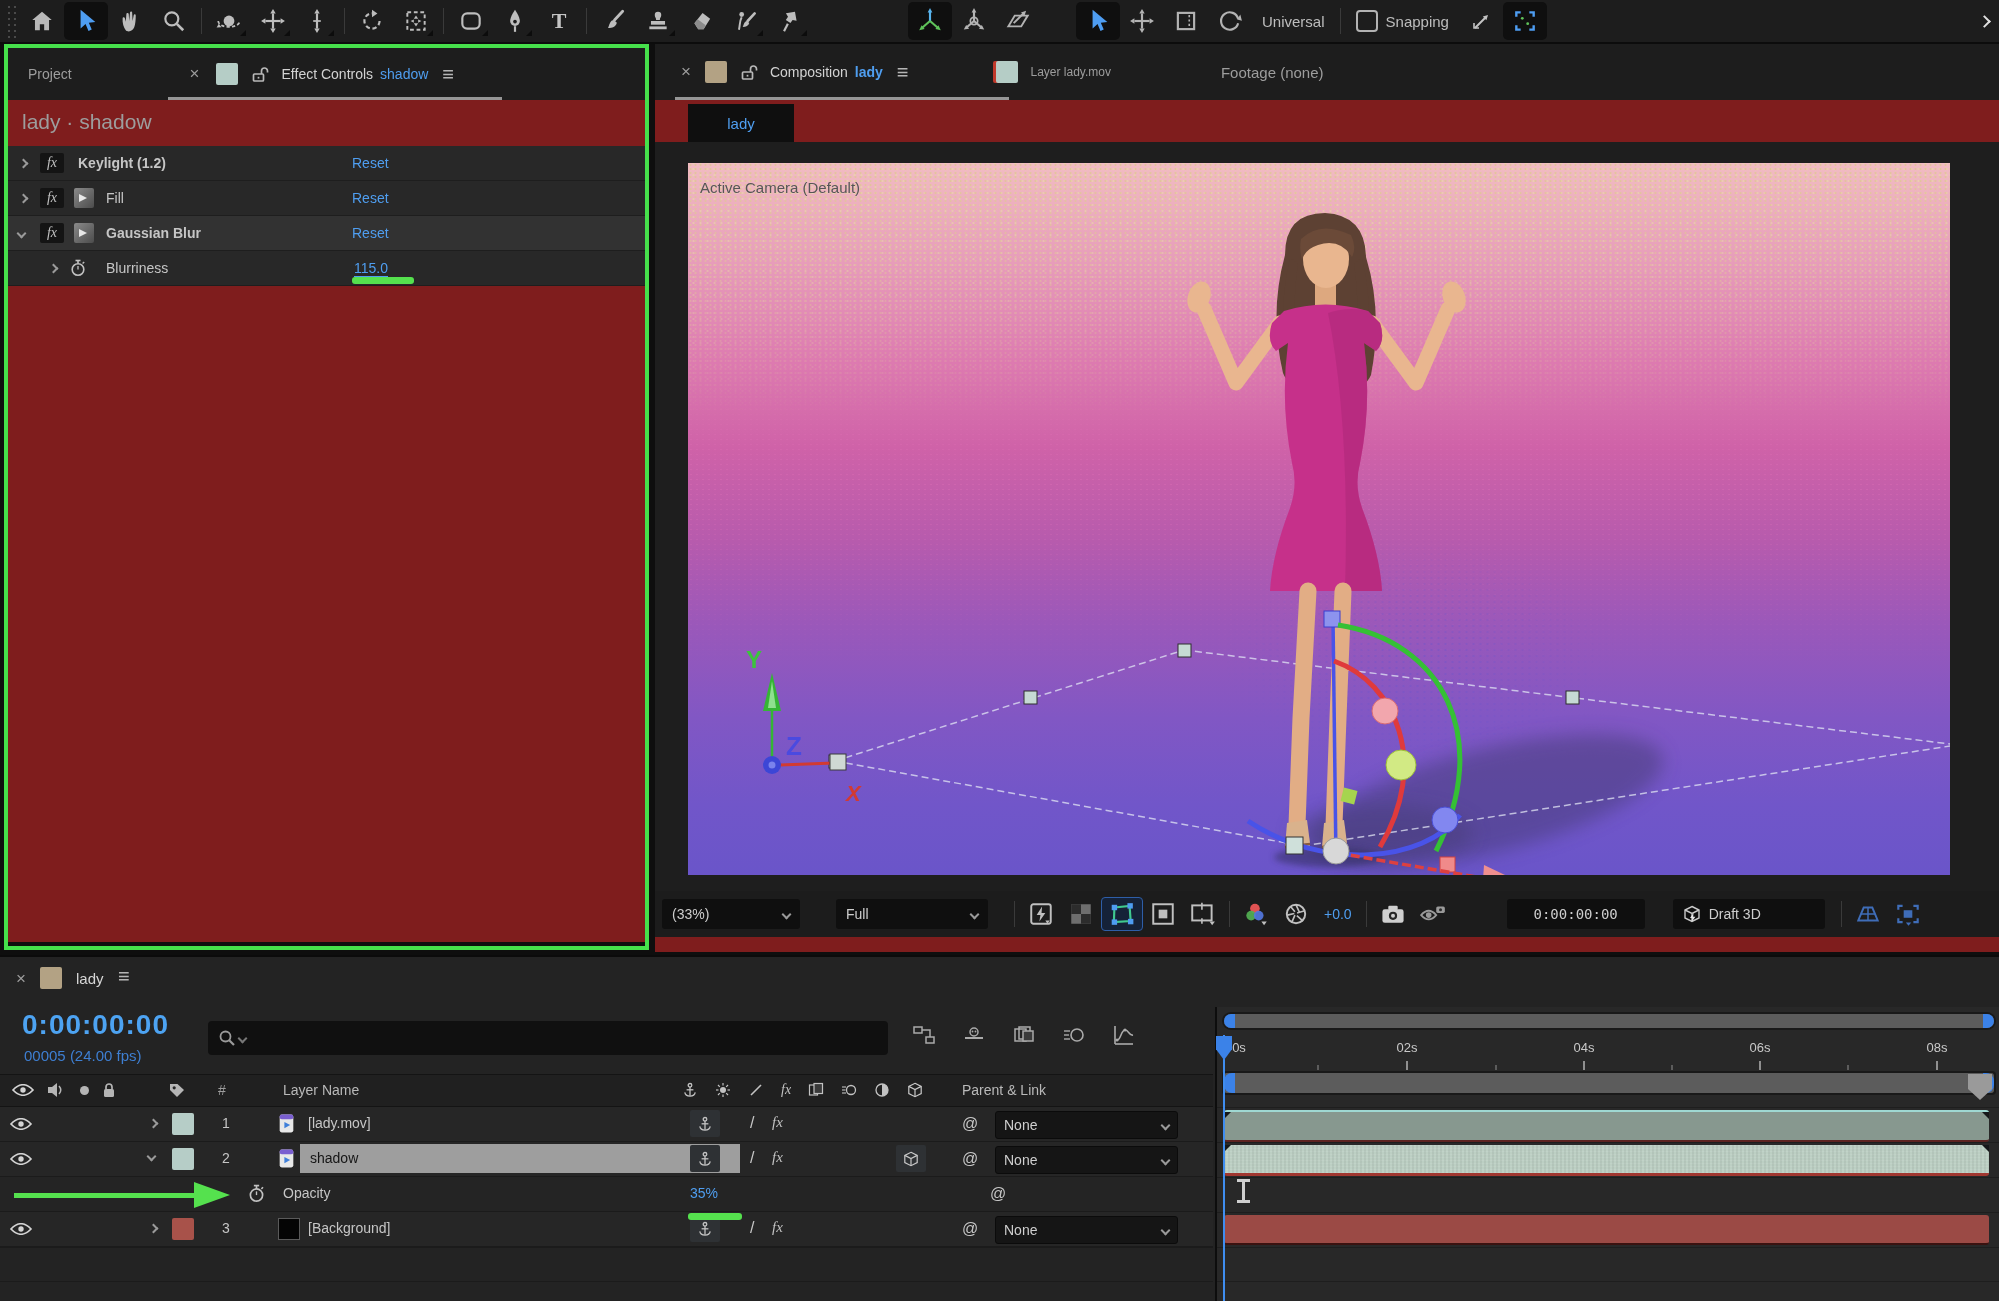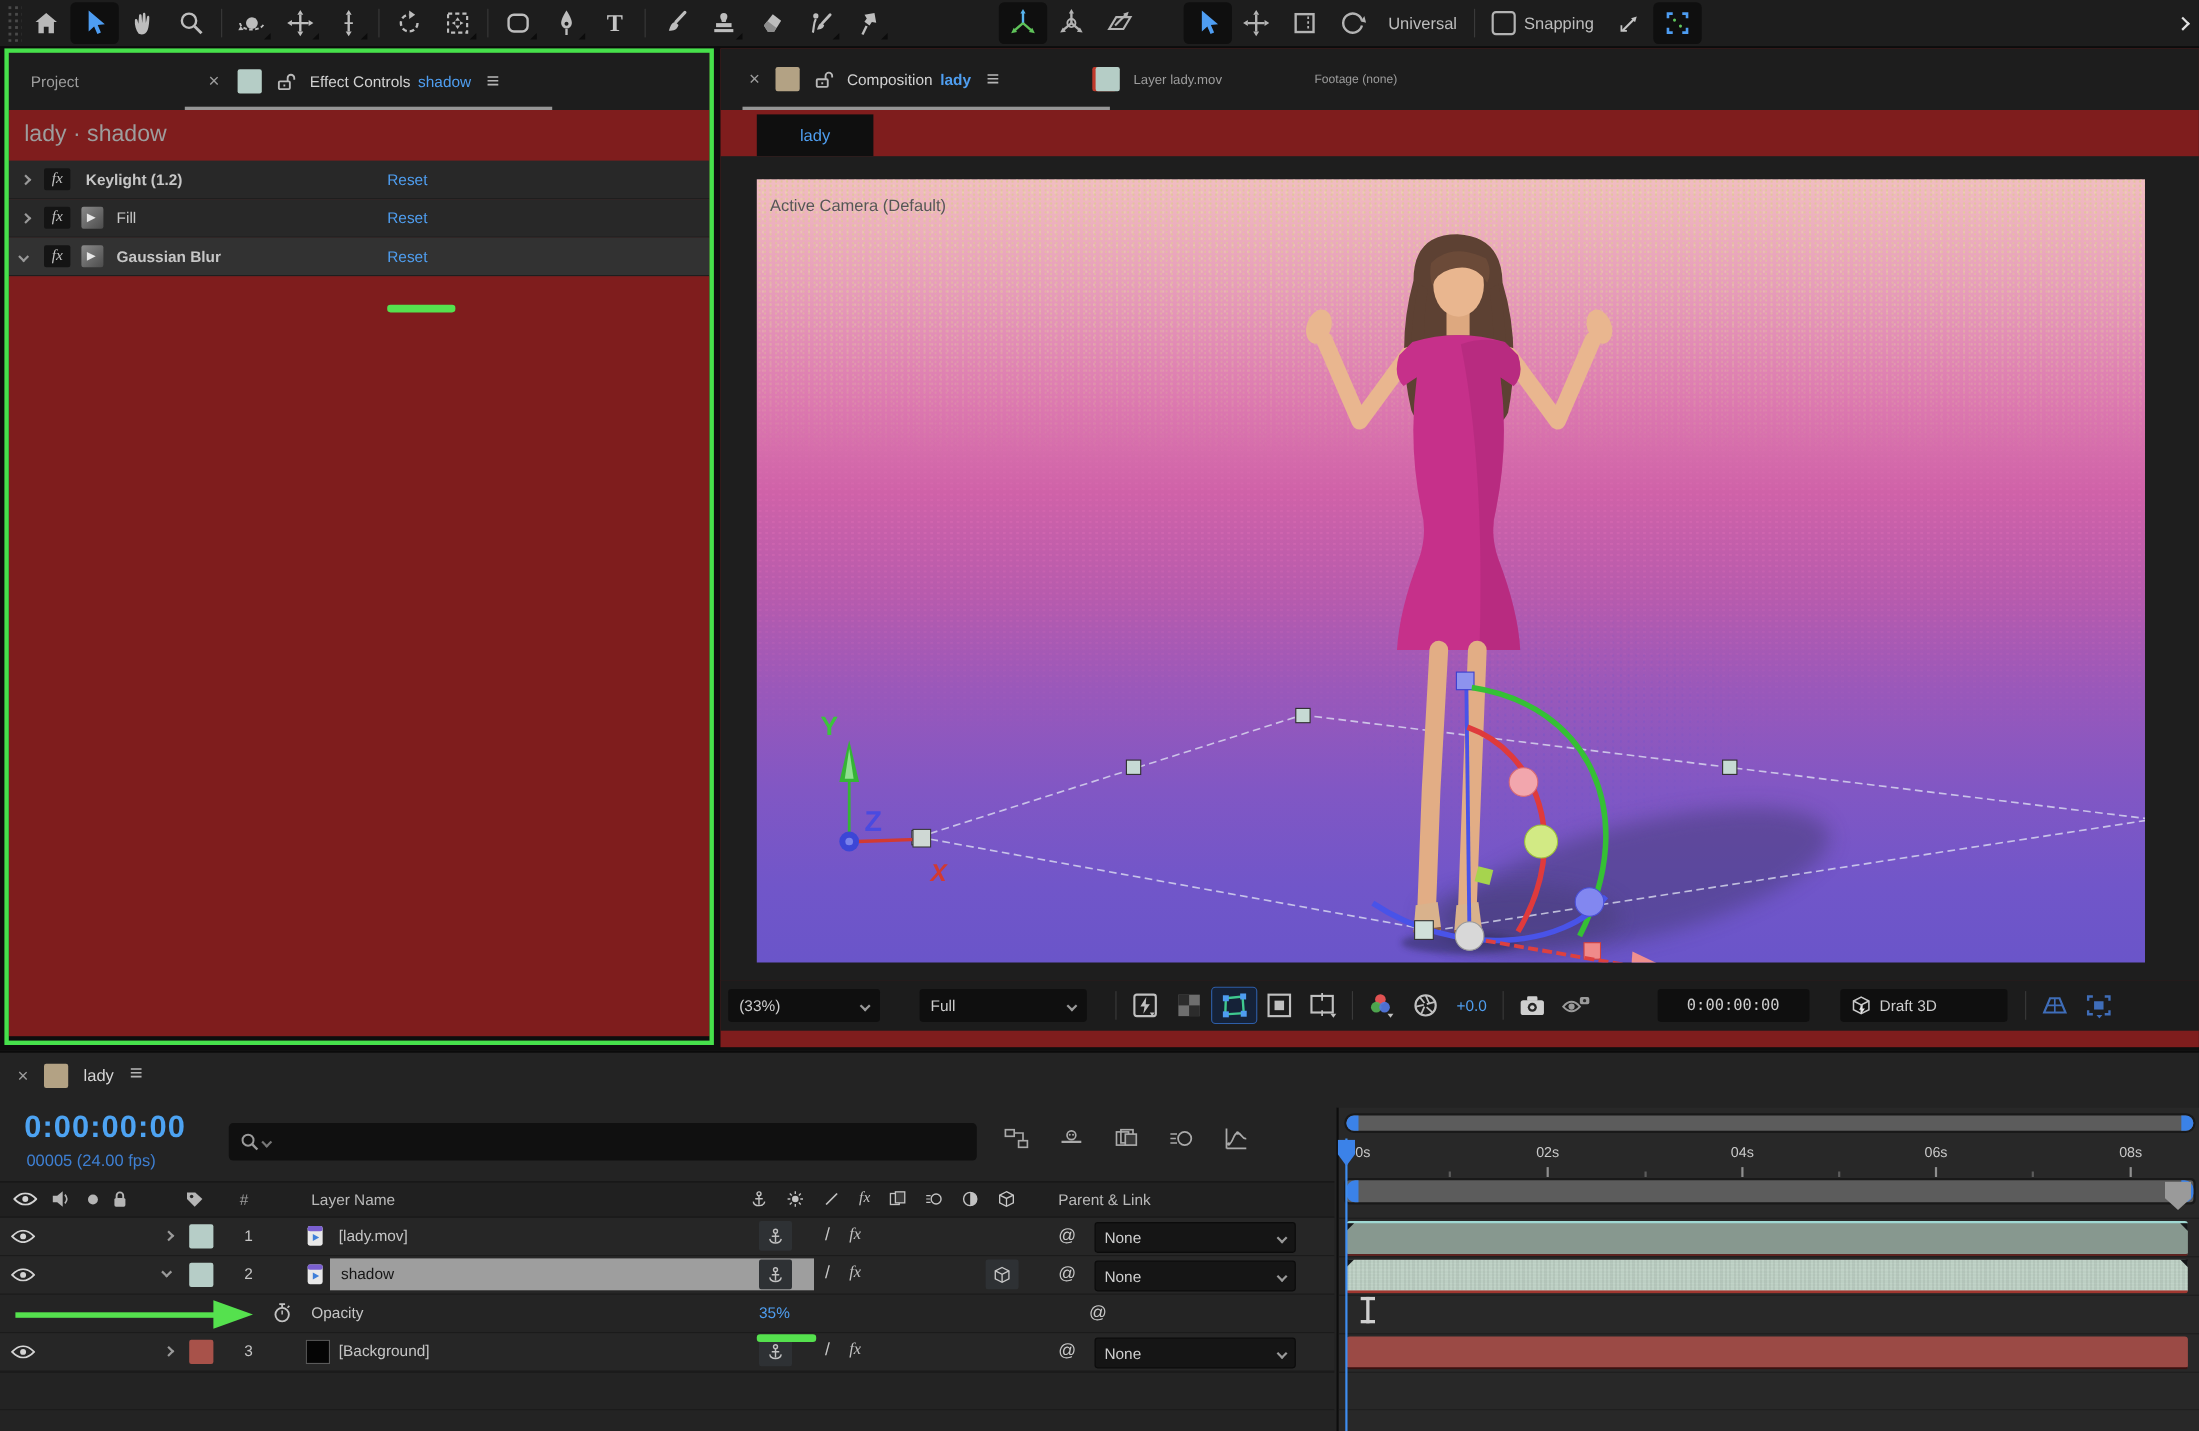--- a/index.html
+++ b/index.html
@@ -394,35 +394,51 @@
     <div class="rowline" style="left:66px">
         <span class="fxthumb"></span>
       </div>
     <div class="rowline" style="left:98px">
         <span class="txt" style="font-weight:bold">Gaussian Blur</span>
       </div>
     <div class="rowline" style="left:344px">
         <span class="txt blue">Reset</span>
       </div>
   </div>
+  <div class="ecrow" style="top:203px">
+    <div class="rowline" style="left:42px">
+        <span class="chev r sm"></span>
+      </div>
+    <div class="rowline" style="left:62px">
+        <svg width="16" height="18">
+          <use href="#sw"></use>
+        </svg>
+      </div>
+    <div class="rowline" style="left:98px">
+        <span class="txt">Blurriness</span>
+      </div>
+    <div class="rowline" style="left:346px">
+        <span class="txt blue" style="border-bottom:1px solid #4f9ef0">115.0</span>
+      </div>
+  </div>
 </div>
 
 <div class="panel" id="comp-panel" style="left:655px;top:44px;width:1344px;height:908px">
   <div class="tabbar" style="height:56px">
     <span class="closex" style="margin-left:26px">×</span>
     <span class="sq" style="margin-left:14px;background:#b3a284"></span>
     <svg width="18" height="16" style="margin-left:14px">
         <use href="#locko"></use>
       </svg>
     <span class="txt" style="margin-left:11px;color:#d2d2d2;font-weight:normal">Composition</span>
     <span class="txt blue" style="margin-left:7px;font-weight:bold">lady</span>
     <span class="hamb" style="margin-left:14px">≡</span>
     <span class="sq" style="margin-left:88px;background:#b5cdc6;box-shadow:-3px 0 0 #c0392b"></span>
     <span class="txt dim" style="margin-left:12px;font-size:12px">Layer lady.mov</span>
-    <span class="txt dim" style="margin-left:84px;font-size:11px">Footage (none)</span>
+    <span class="txt dim" style="margin-left:110px;font-size:15px">Footage (none)</span>
     <div class="tab-underline" style="left:20px;width:334px"></div>
   </div>
   <div class="abs" style="left:33px;top:60px;width:106px;height:38px;background:#0f0f0f;display:flex;align-items:center;justify-content:center">
     <span class="txt blue" style="font-size:15px">lady</span>
   </div>
   <div class="abs" style="left:0;top:98px;width:1344px;height:749px;background:#1e1e1e"></div>
 
   <div class="abs" id="viewer-img">
     <div class="grain-top"></div>
     <div class="grain-mid"></div>

